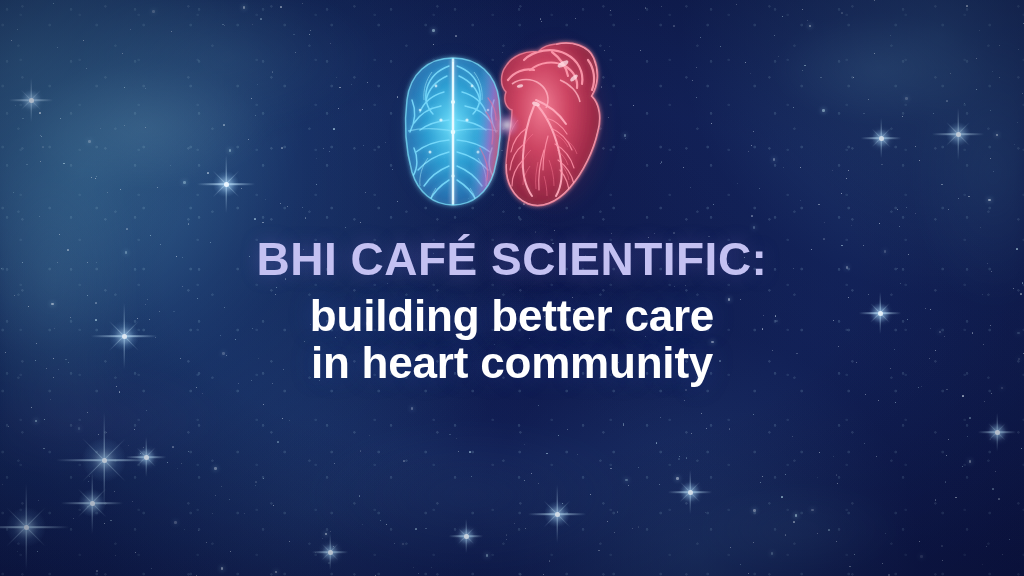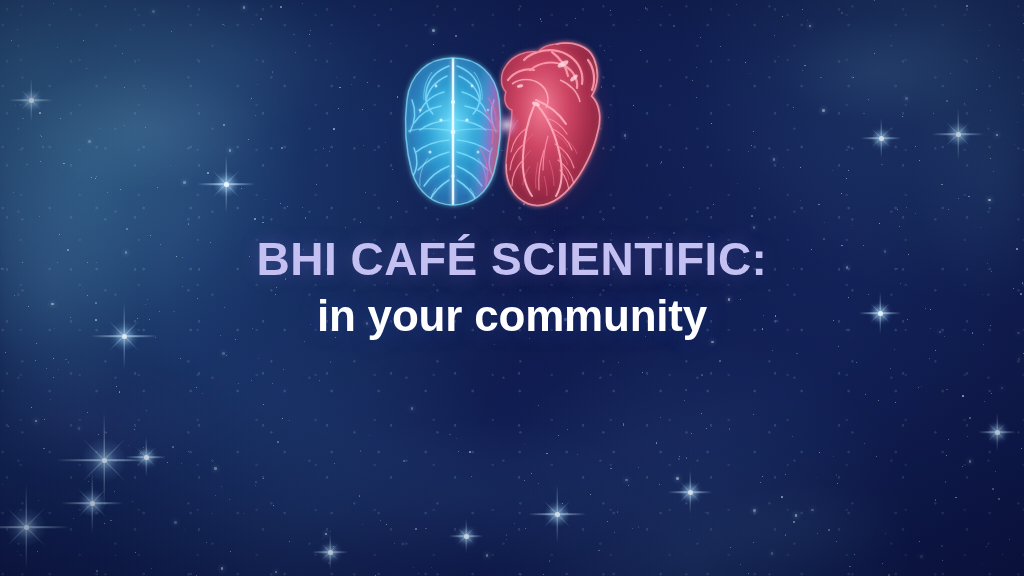--- a/index.html
+++ b/index.html
@@ -1058,17 +1058,18 @@
                  C543,46 549,45 556,44 Z" fill="none" stroke="#ff8ea4" stroke-width="1.4" opacity="0.7"></path>
       </g>
     </svg>
 
     <div id="junction-glow"></div>
   </div>
 
   <div id="text-block">
     <h1 id="headline">BHI CAFÉ SCIENTIFIC:</h1>
     <p id="subheadline">
-      <span class="sub-line">in your community</span>
+      <span class="sub-line">building better care</span>
+      <span class="sub-line">in heart community</span>
     </p>
   </div>
 
 </div>
 
 </body></html>

